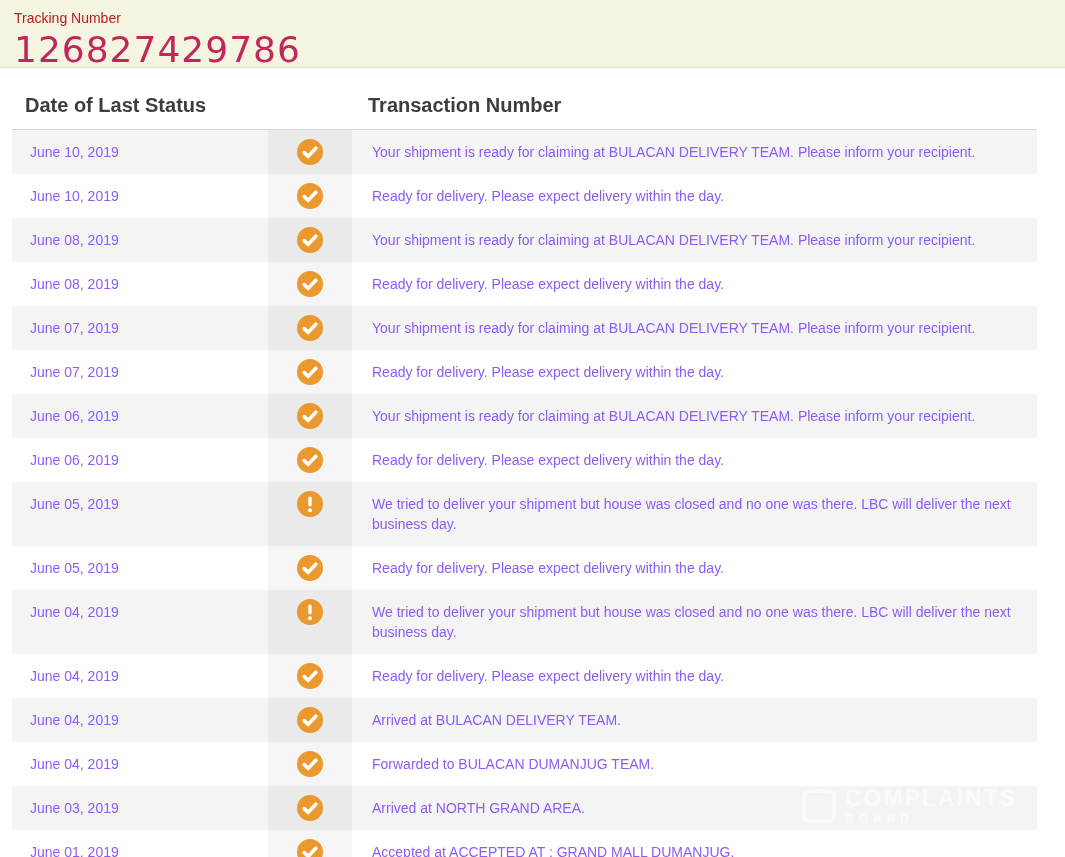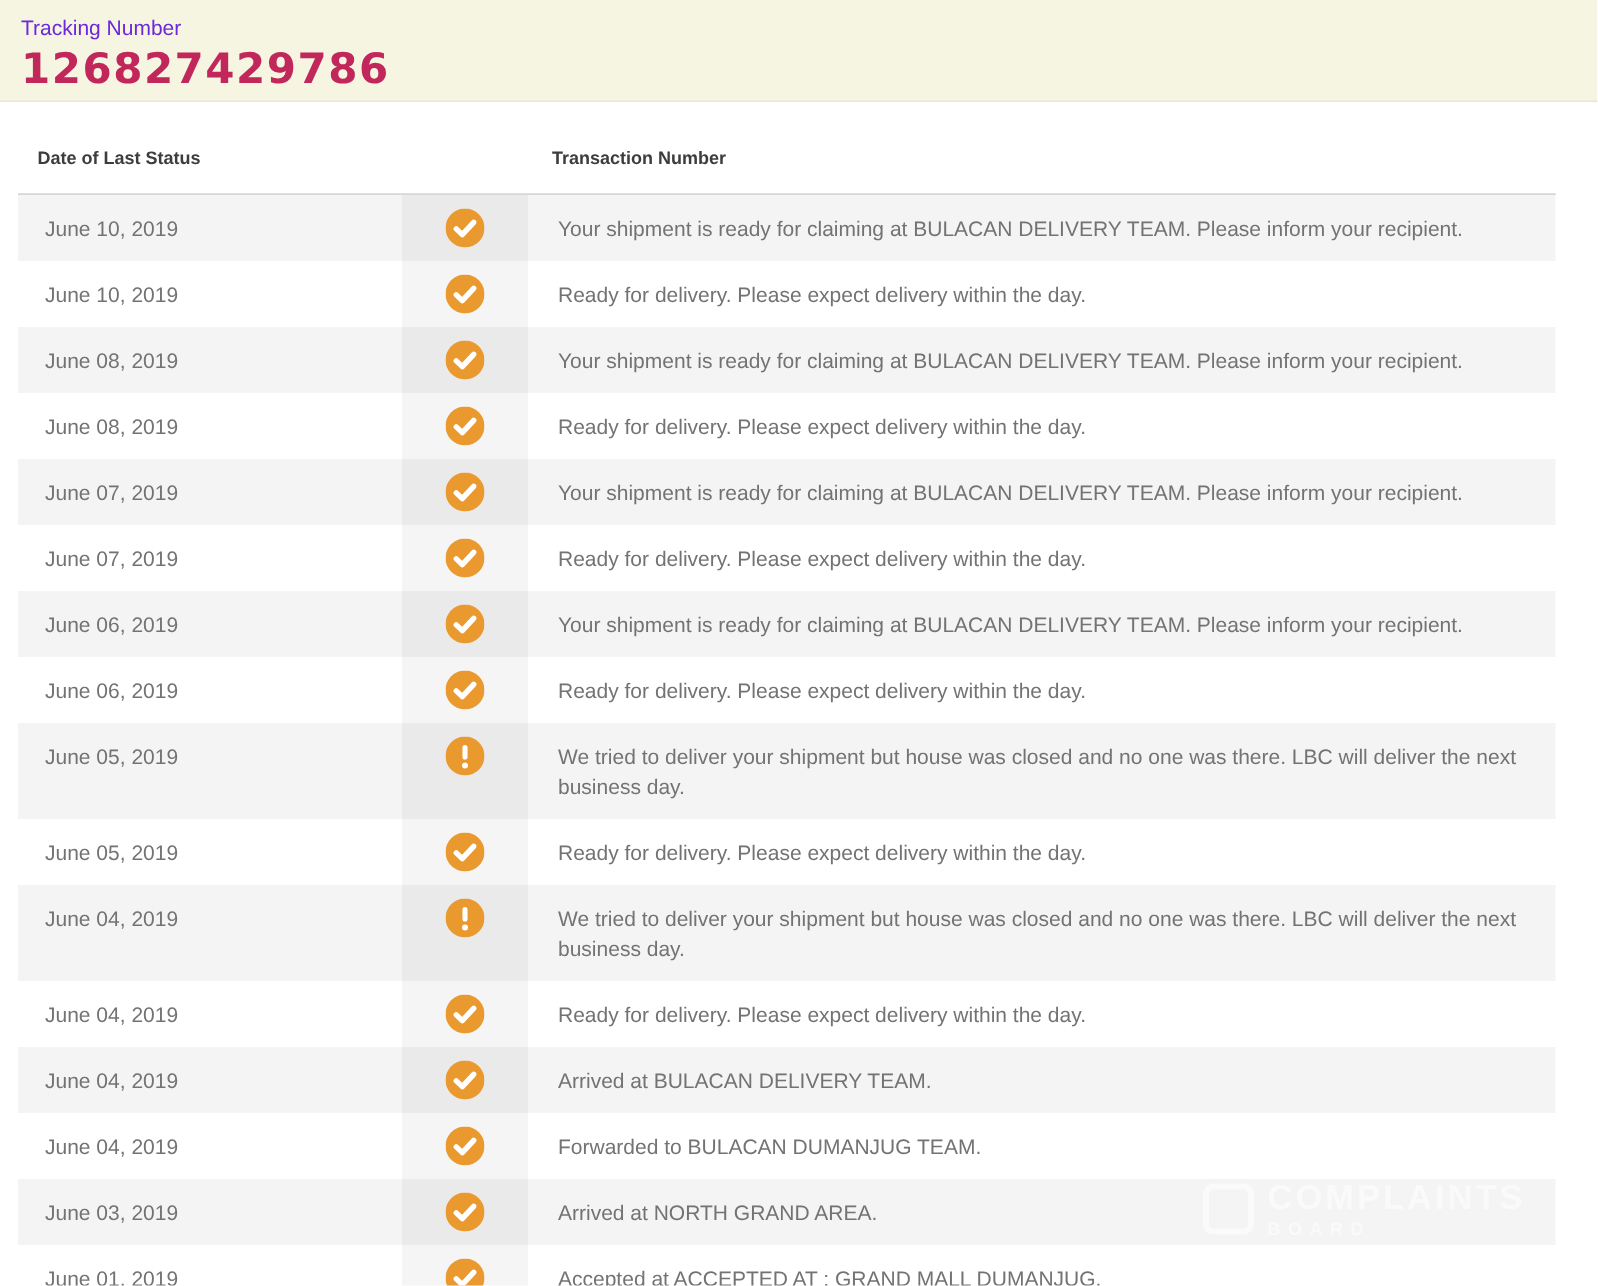--- a/index.html
+++ b/index.html
@@ -17,27 +17,27 @@
   .banner {
     width: 100%;
     height: 68px;
     background: var(--banner-bg, #f6f5e2);
     border-bottom: 1px solid #e8e7d5;
     padding: 10px 0 0 14px;
   }
   .banner-label {
     display: block;
     font-size: 14px;
-    color: #6d28d9;
+    color: #b91c1c;
     margin-bottom: 3px;
   }
   .banner-number {
     display: block;
-    font-size: 28px;
-    font-weight: bold;
+    font-size: 36px;
+    font-weight: normal;
     letter-spacing: 1px;
     color: var(--tracking-pink, #c1275a);
     font-family: "DejaVu Sans", "Liberation Sans", sans-serif;
   }
 
   
   .content {
     margin-left: 12px;
     width: 1025px;
   }
@@ -45,39 +45,39 @@
     width: 100%;
     border-collapse: collapse;
     table-layout: fixed;
   }
   table.tracking col.c-date { width: 256px; }
   table.tracking col.c-icon { width: 84px; }
   table.tracking col.c-text { width: 685px; }
 
   thead th {
     text-align: left;
-    font-size: 12px;
+    font-size: 20px;
     font-weight: bold;
     color: #3d3d3d;
     padding: 28px 0 15px 0;
     border-bottom: 1px solid #d6d6d6;
     background: #ffffff;
     line-height: 18px;
   }
   thead th.h-date { padding-left: 13px; }
   thead th.h-text { padding-left: 16px; }
 
   tbody tr { background: #ffffff; }
   tbody tr:nth-child(odd) { background: var(--row-alt, #f4f4f4); }
 
   tbody td {
     vertical-align: top;
     font-size: 14px;
     line-height: 20px;
-    color: #737373;
+    color: #8b5cf6;
   }
   td.date-cell { padding: 12px 0 12px 18px; }
   td.text-cell { padding: 12px 24px 12px 20px; }
   td.icon-cell {
     padding-top: 9px;
     text-align: center;
     background: rgba(0,0,0,0.04);
   }
   .status-icon {
     display: inline-block;

